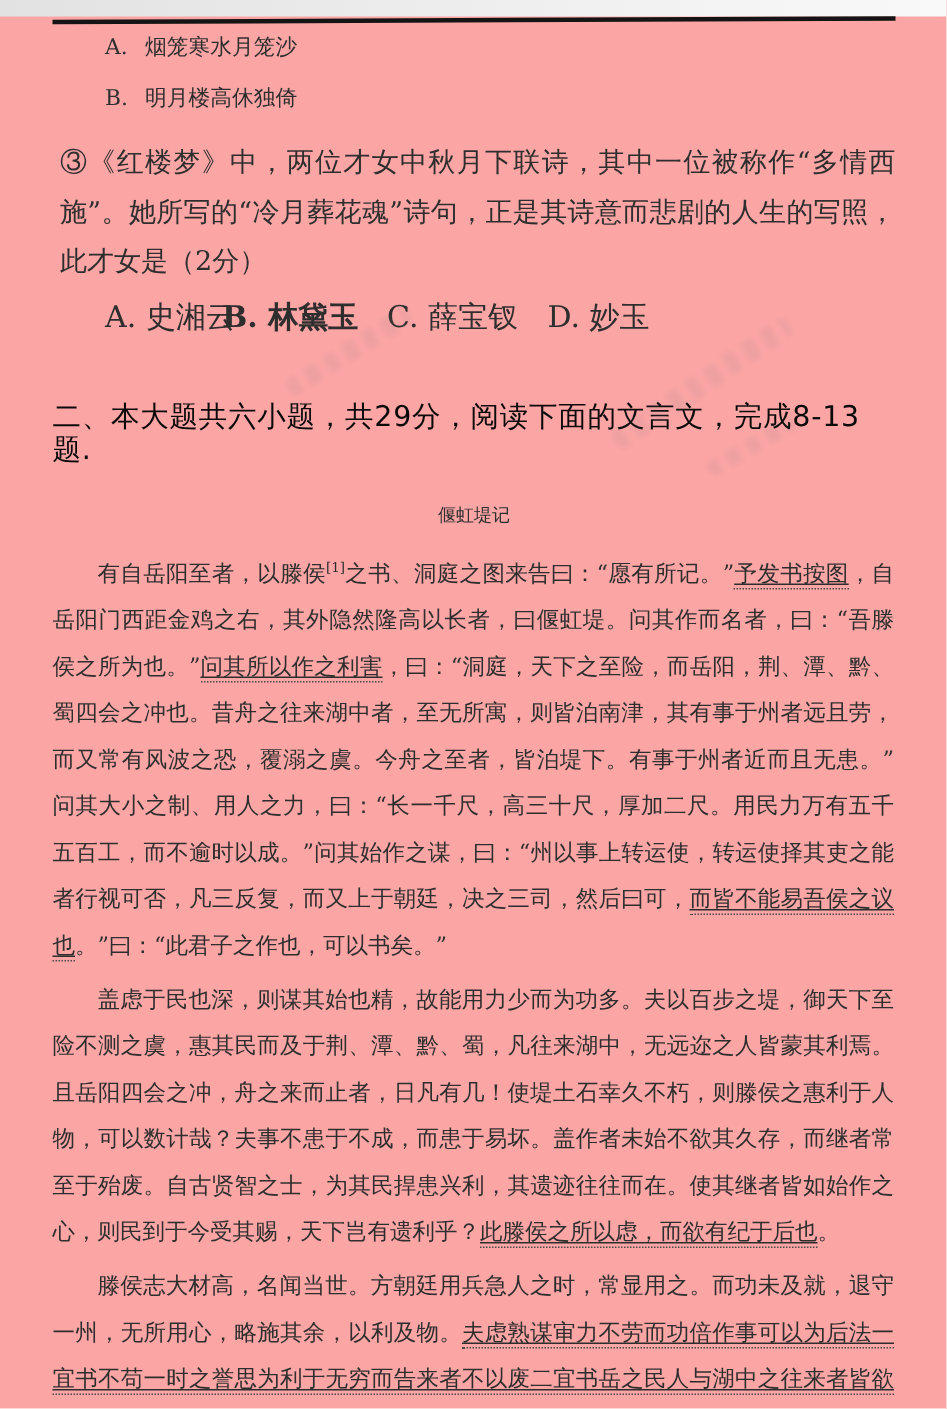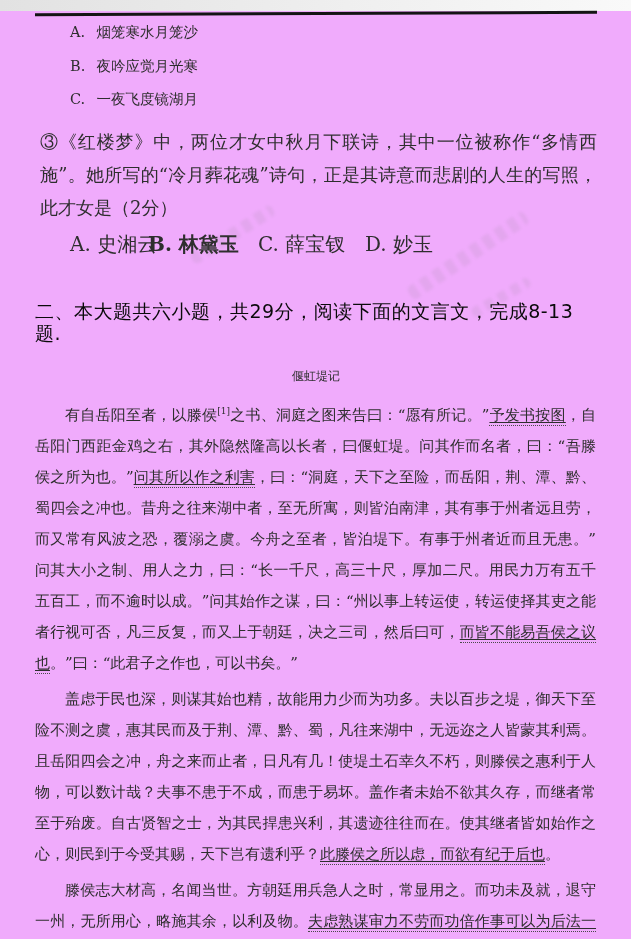--- a/index.html
+++ b/index.html
@@ -1,21 +1,21 @@
 <!DOCTYPE html>
 <html lang="zh"><head>
 <meta charset="utf-8">
 <style>
   html, body { margin: 0; padding: 0; background: #ffffff; }
   .page {
     position: relative;
     width: 631px;
     height: 939px;
     margin: 0 auto;
-    background: #f0abfc;
+    background: #fca5a5;
     overflow: hidden;
     font-family: "DejaVu Serif", "Liberation Serif", serif;
     color: #2e2e2e;
   }
   
   .top-shade {
     position: absolute; left: 0; top: 0; width: 100%; height: 11px;
     background: linear-gradient(90deg, #e2e2e2 0%, #efefef 55%, #f9f9f9 100%);
   }
   .top-rule {
@@ -110,25 +110,21 @@
   <div class="wm wm2"></div>
   <div class="wm wm3"></div>
 
   <div class="opts-block">
     <div class="opt-row">
       <span class="opt-label">A.</span>
       <span>烟笼寒水月笼沙</span>
     </div>
     <div class="opt-row">
       <span class="opt-label">B.</span>
-      <span>夜吟应觉月光寒</span>
-    </div>
-    <div class="opt-row">
-      <span class="opt-label">C.</span>
-      <span>一夜飞度镜湖月</span>
+      <span>明月楼高休独倚</span>
     </div>
   </div>
 
   <div class="q3-stem">③《红楼梦》中，两位才女中秋月下联诗，其中一位被称作“多情西施”。她所写的“冷月葬花魂”诗句，正是其诗意而悲剧的人生的写照，此才女是（2分）</div>
 
   <div class="q3-opts">
     <span class="q3-opt">
       <span class="opt-label">A.</span>
       <span>史湘云</span>
     </span>

